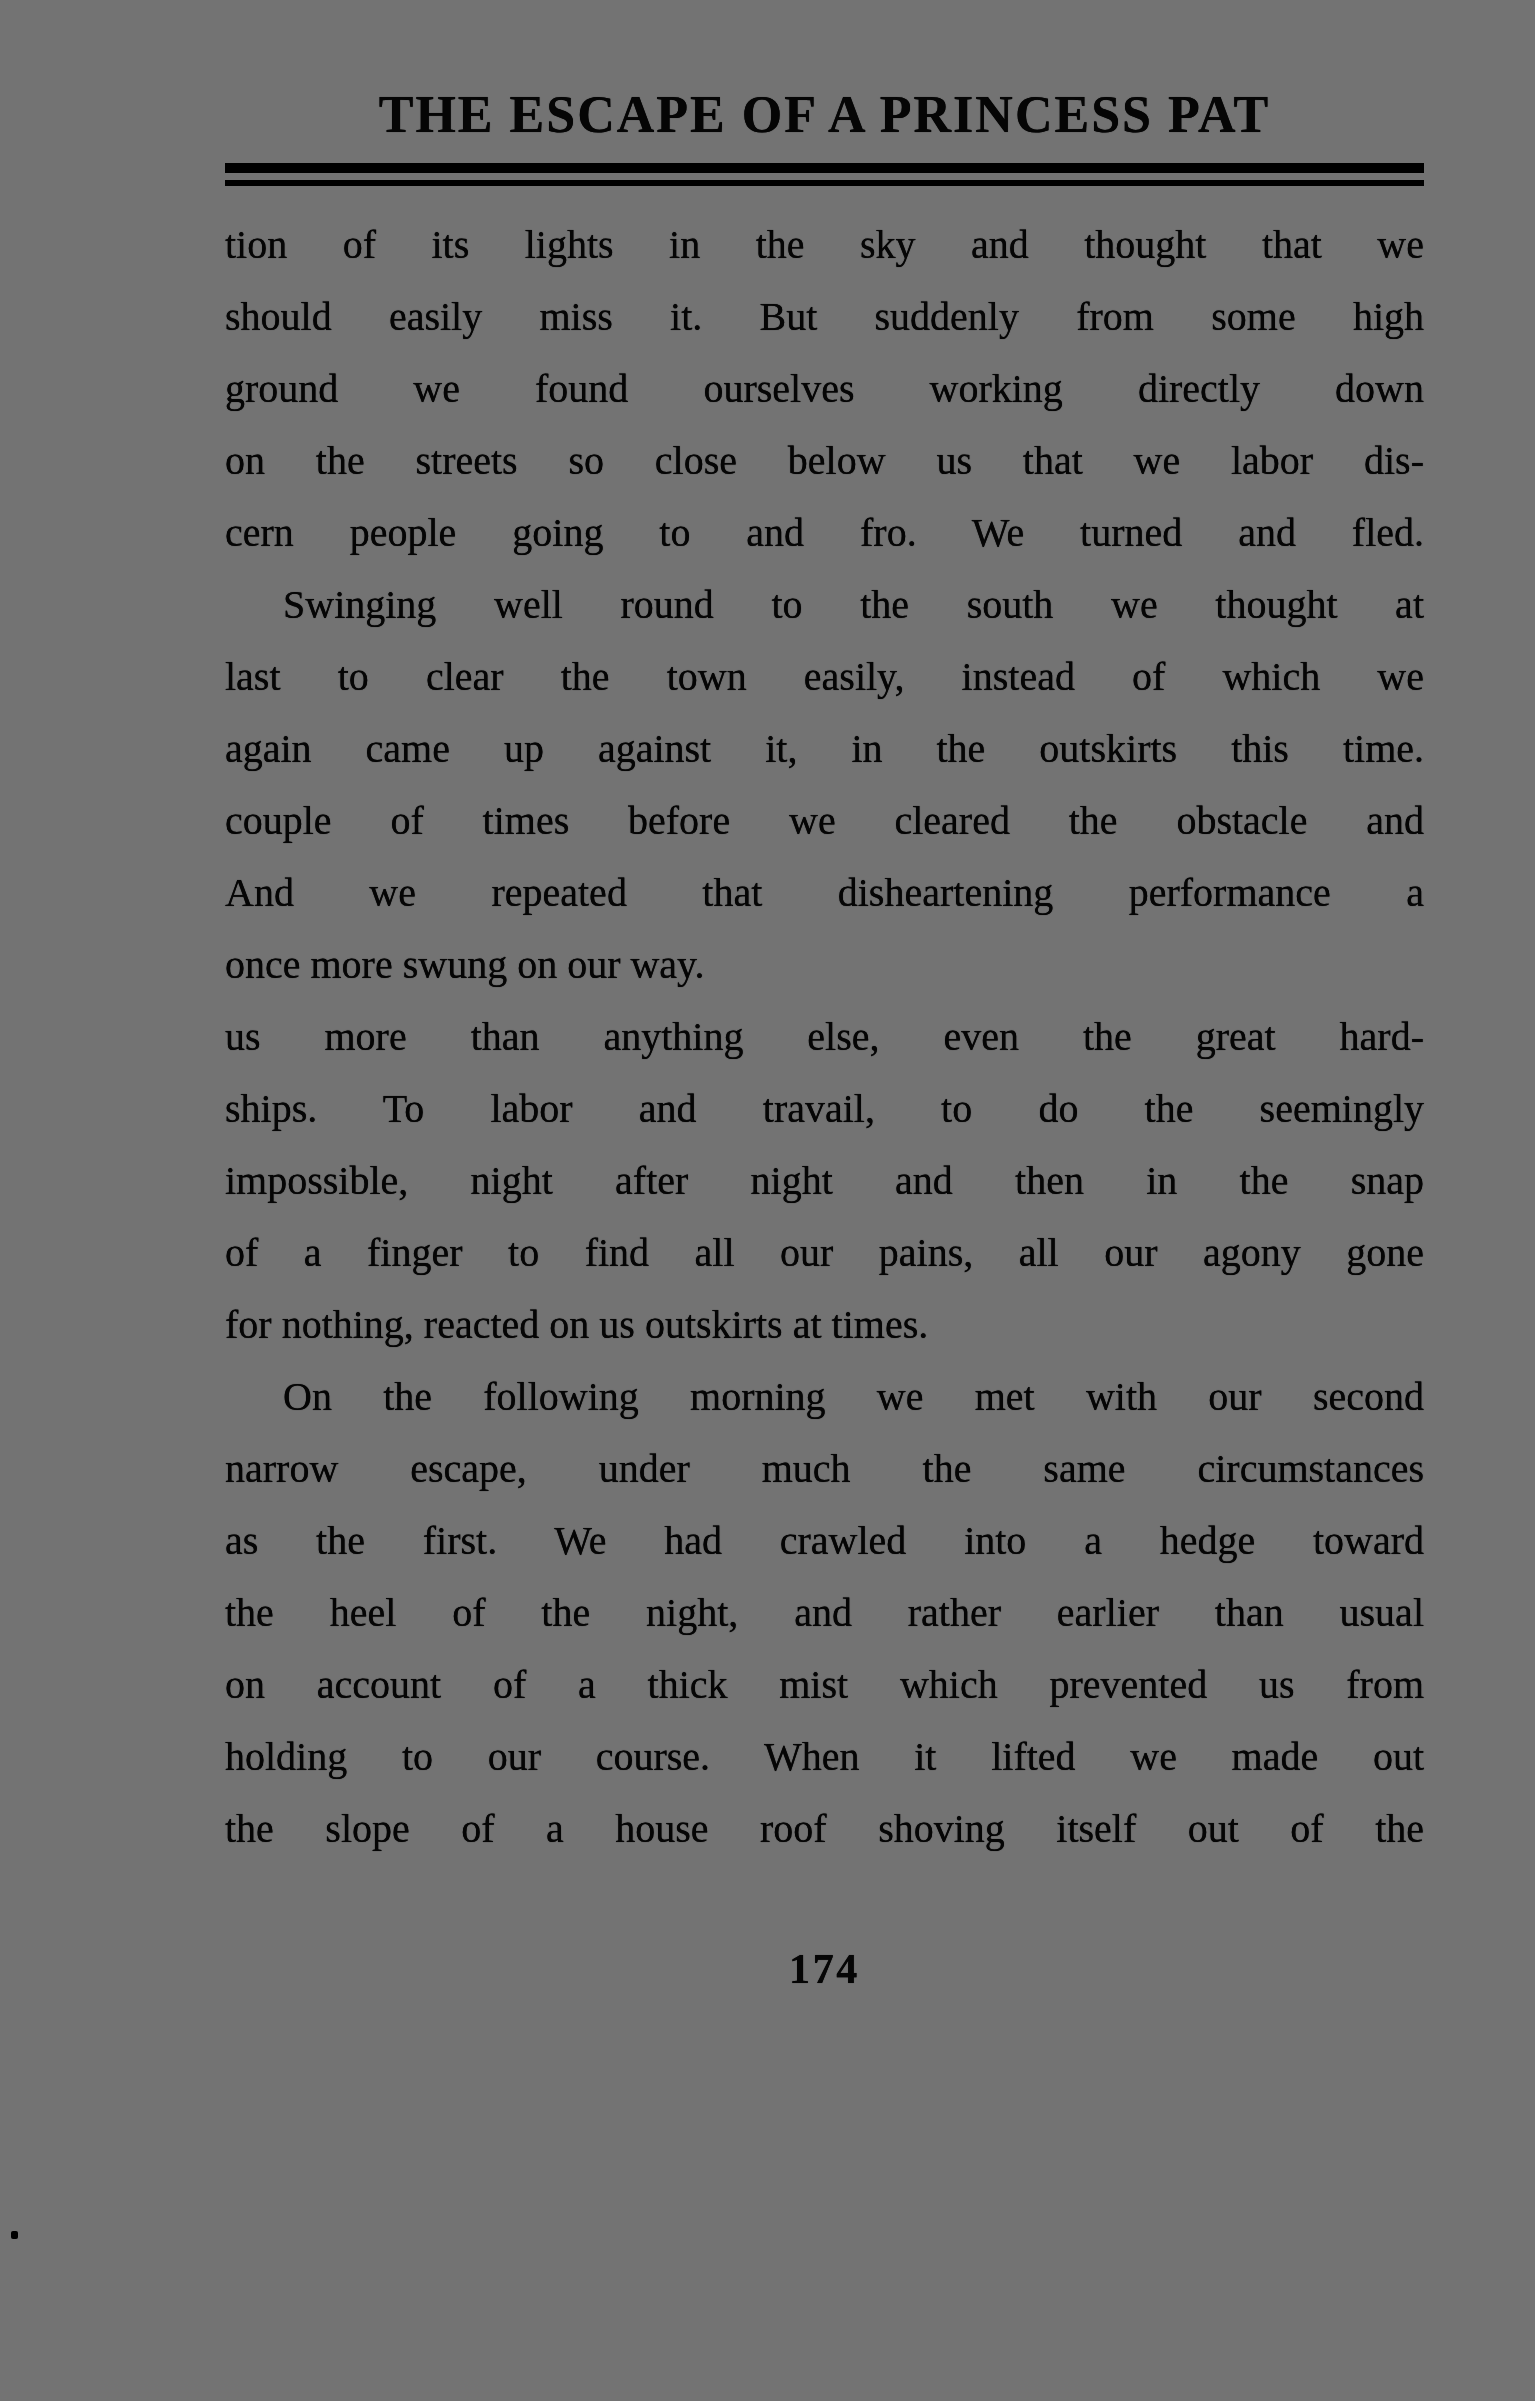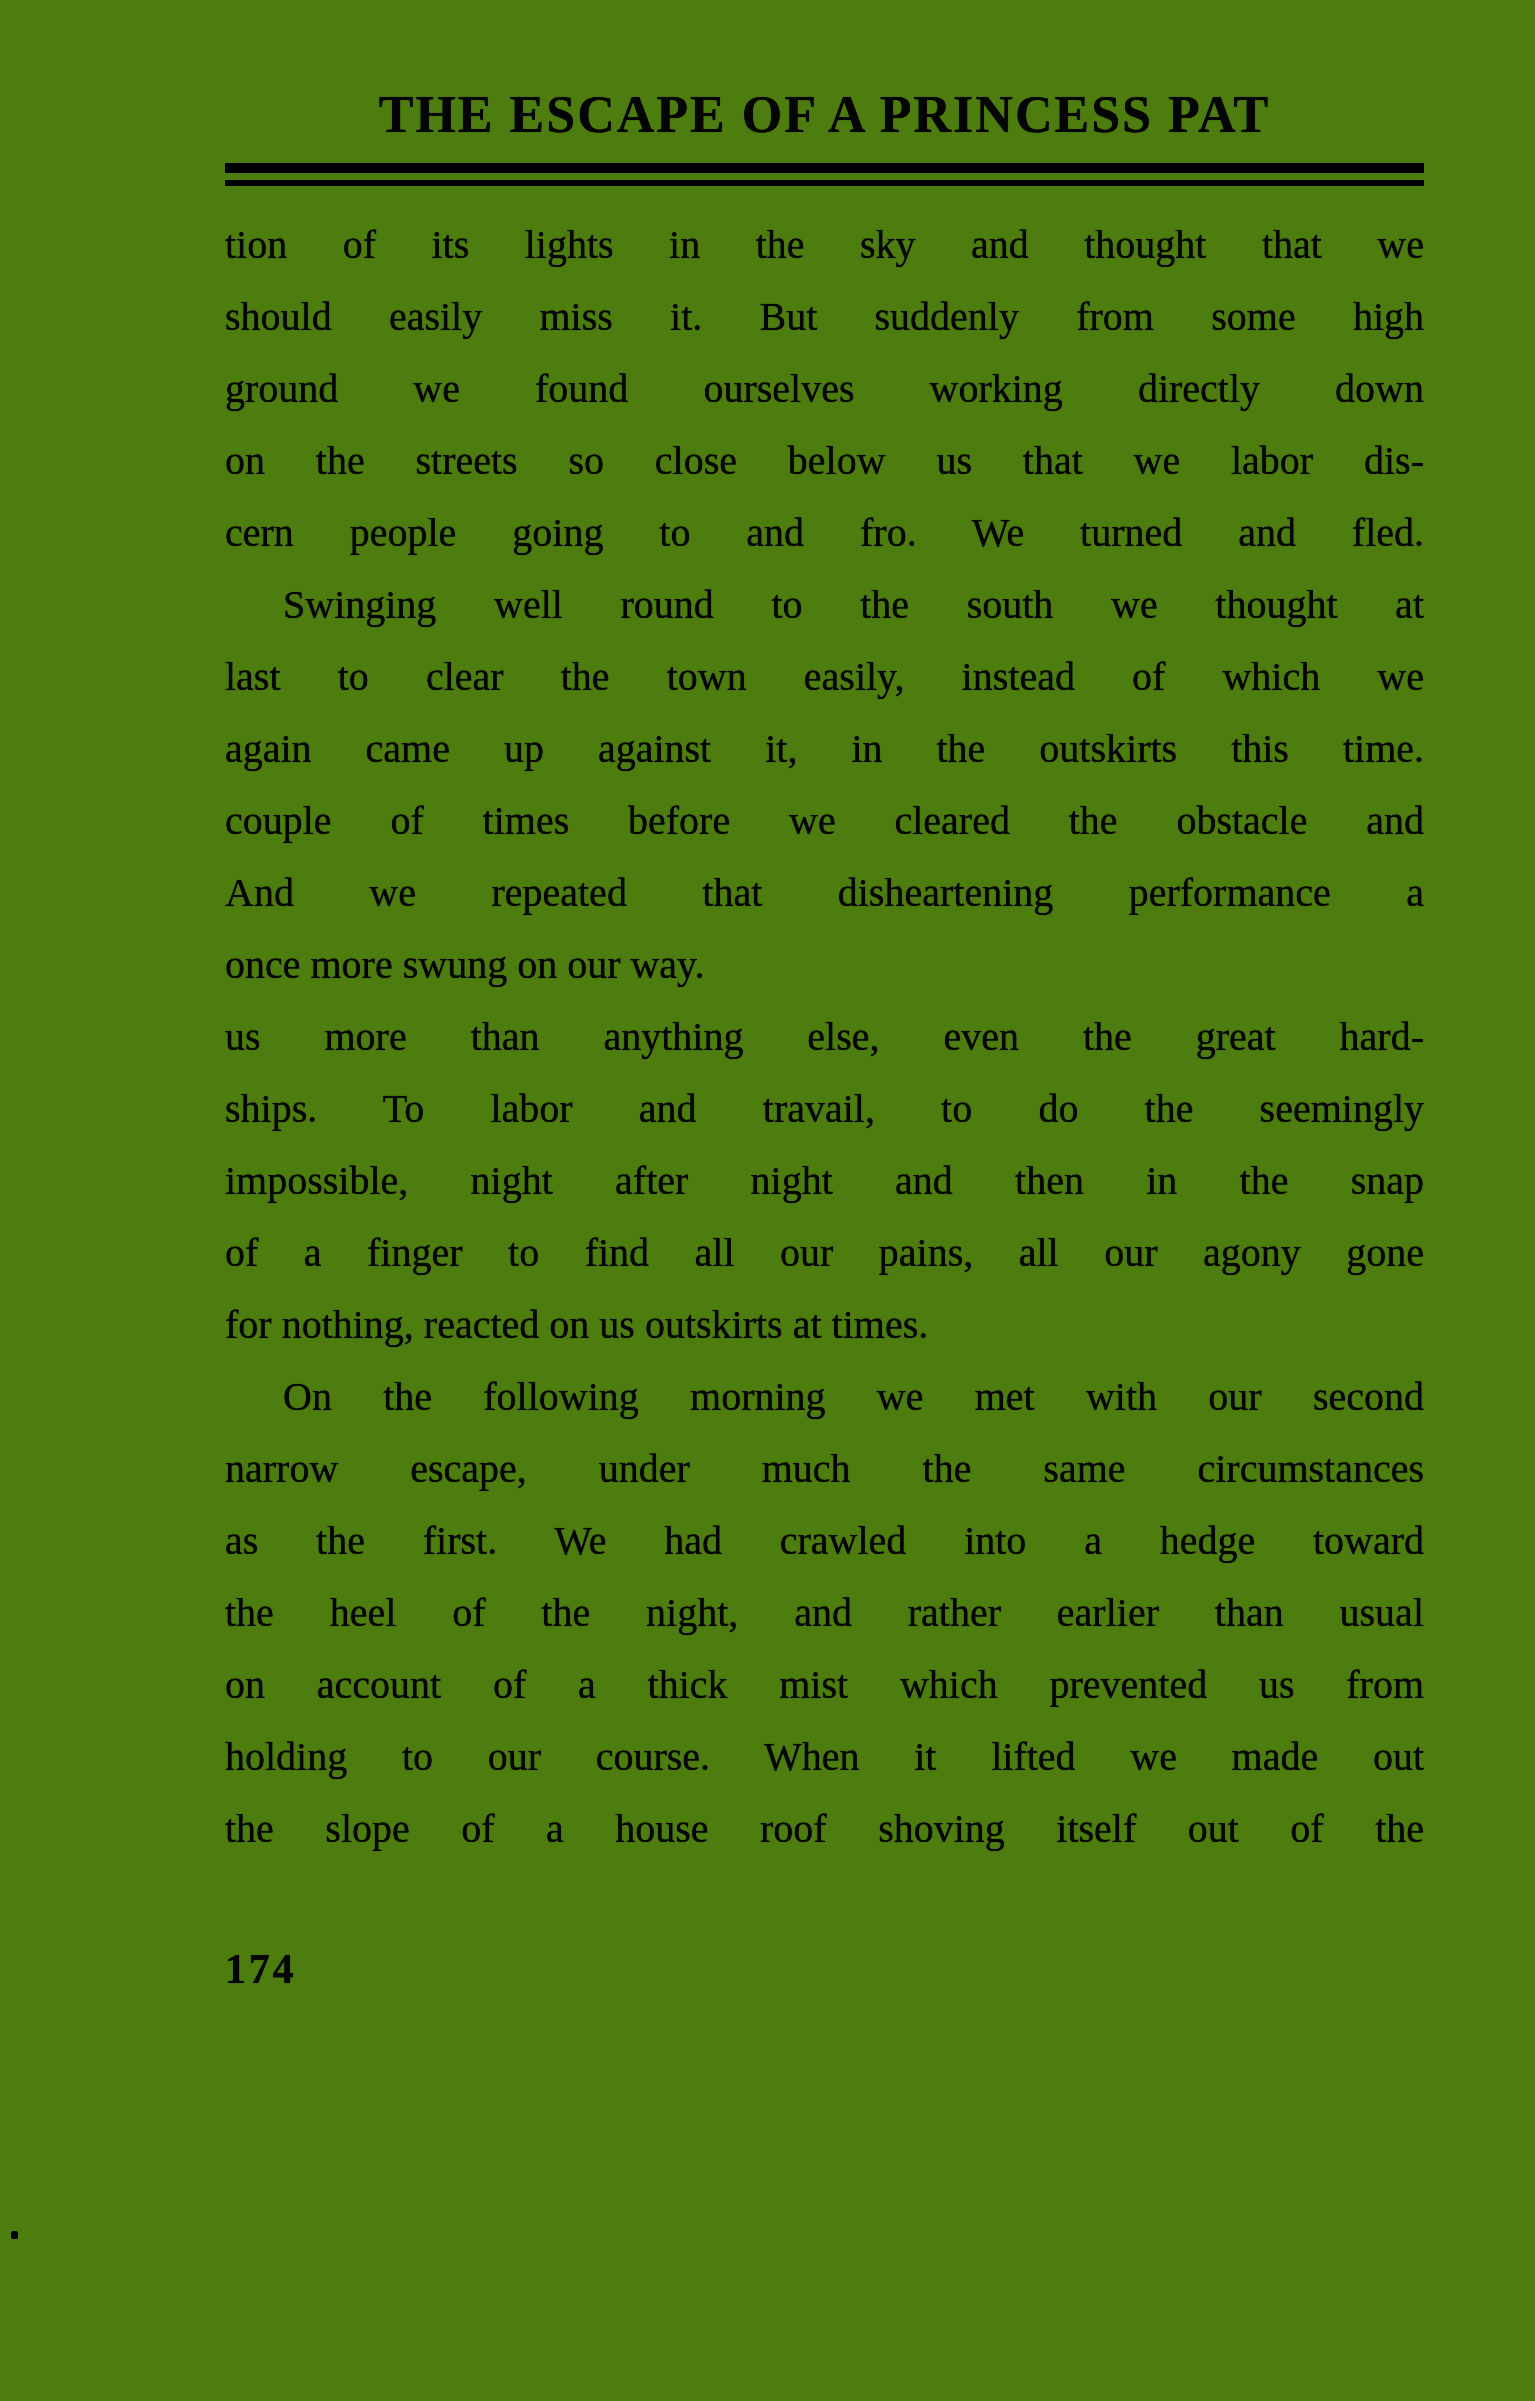--- a/index.html
+++ b/index.html
@@ -13,21 +13,21 @@
     position: relative;
     font-family: "Liberation Serif", "DejaVu Serif", serif;
     color: #050505;
     overflow: hidden;
   }
   .page {
     position: absolute;
     left: 0; top: 0;
     width: 1535px;
     height: 2401px;
-    background: #4d7c0f;
+    background: #737373;
   }
   
   .running-head {
     position: absolute;
     left: 225px;
     top: 86px;
     width: 1199px;
     text-align: center;
     font-size: 52px;
     line-height: 57px;
@@ -72,20 +72,21 @@
   .line.last-left {
     text-align: right;
     text-align-last: left;
   }
   
   .folio {
     position: absolute;
     left: 225px;
     top: 1945px;
     width: 1199px;
+    text-align: center;
     font-size: 42px;
     line-height: 48px;
     font-weight: bold;
     letter-spacing: 2.7px;
     text-shadow: 0 0 0.7px #000;
   }
   
   .speck {
     position: absolute;
     left: 11px;

